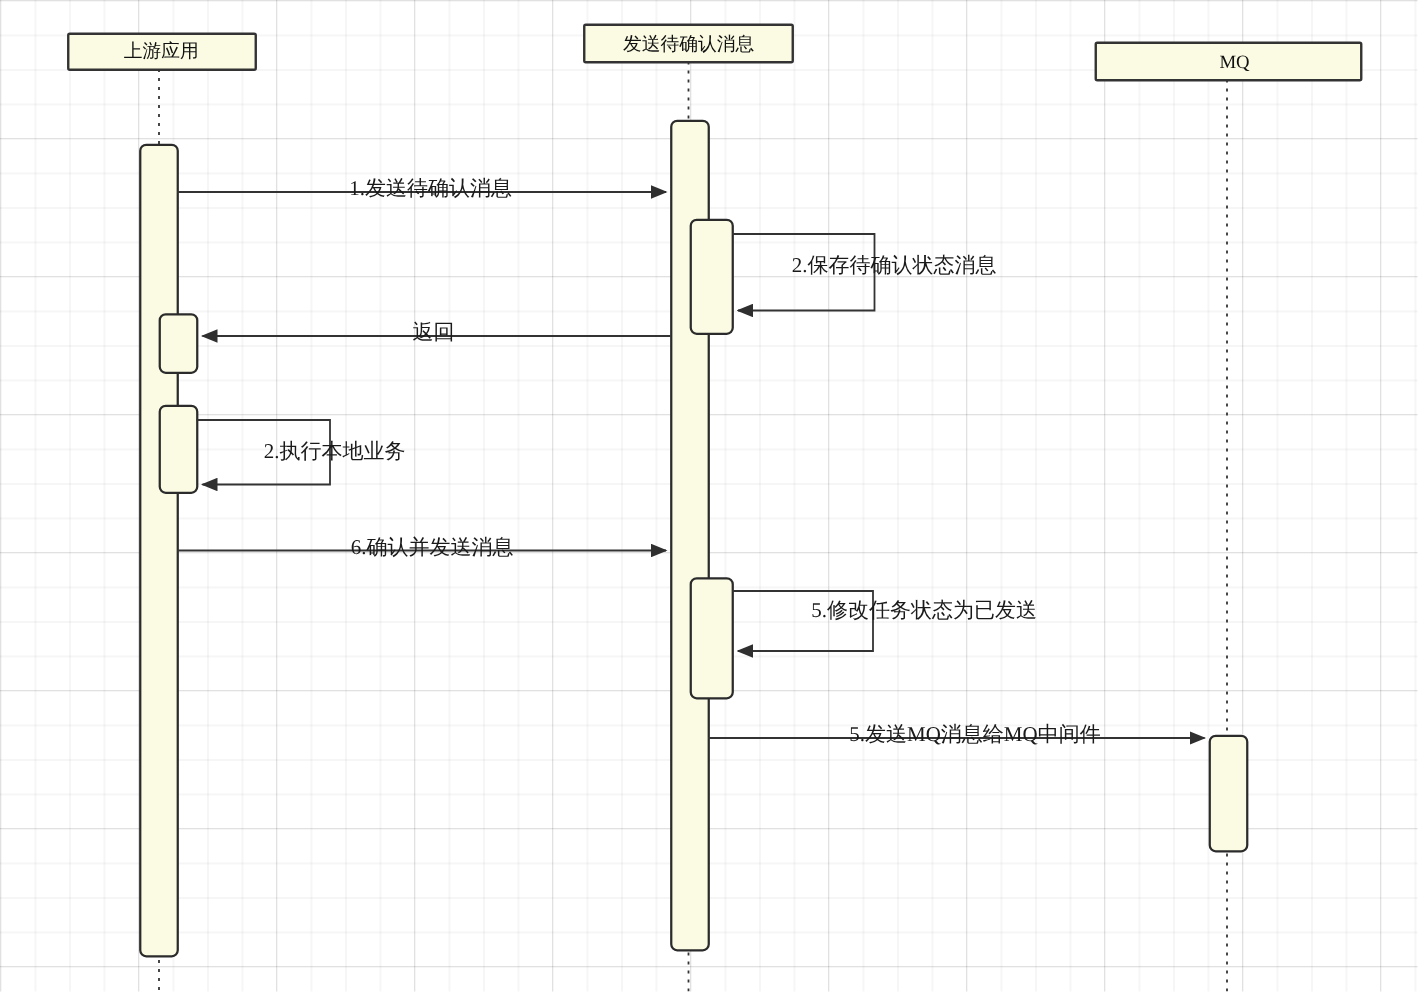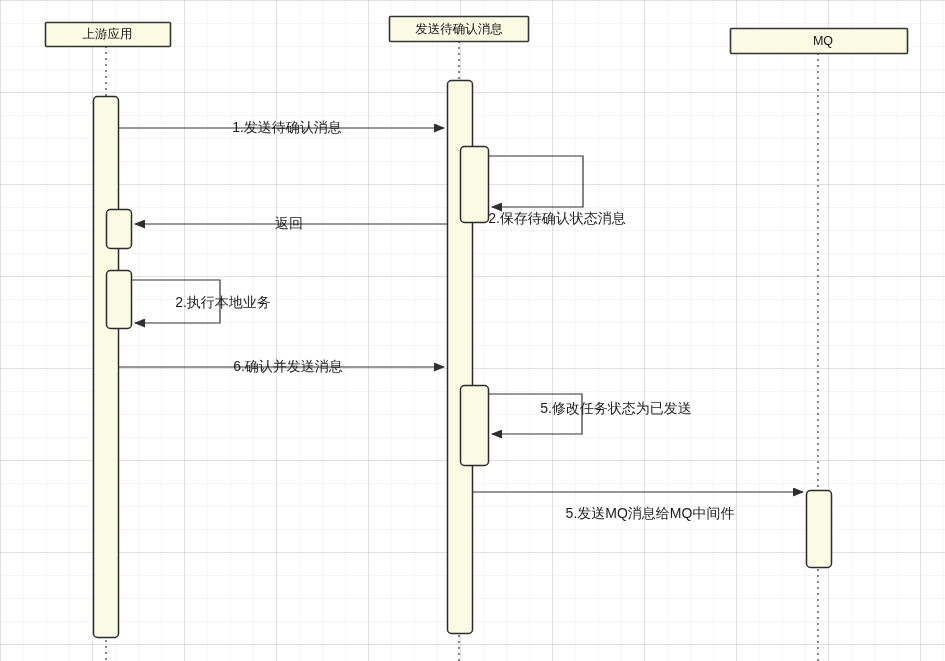--- a/index.html
+++ b/index.html
@@ -18,20 +18,21 @@
     width: 945px;
     height: 661px;
     background-color: #ffffff;
     background-image:
       linear-gradient(to right, rgba(0,0,0,0.085) 1px, transparent 1px),
       linear-gradient(to bottom, rgba(0,0,0,0.085) 1px, transparent 1px),
       linear-gradient(to right, rgba(0,0,0,0.035) 1px, transparent 1px),
       linear-gradient(to bottom, rgba(0,0,0,0.035) 1px, transparent 1px);
     background-size: 92px 92px, 92px 92px, 23px 23px, 23px 23px;
     background-position: 0px 0px, 0px 0px, 0px 0px, 0px 0px;
+    font-family: Liberation Serif, serif;
   }
   #svg-layer {
     position: absolute;
     left: 0;
     top: 0;
     width: 945px;
     height: 661px;
   }
   .label {
     position: absolute;
@@ -106,25 +107,25 @@
       <rect x="115" y="200" width="372" height="16" fill="#ffffff" opacity="0"></rect>
     </g>
   </svg>
 
   <div class="label head-label" style="left:107.5px; top:34px;">上游应用</div>
   <div class="label head-label" style="left:459px; top:29px;">发送待确认消息</div>
   <div class="label head-label" style="left:823px; top:41px;">MQ</div>
 
   <div class="label msg-label" style="left:287px; top:127px;">1.发送待确认消息</div>
 
-  <div class="label msg-label" style="left:557px; top:178px;margin-top:40px;">2.保存待确认状态消息</div>
+  <div class="label msg-label" style="left:596px; top:178px;">2.保存待确认状态消息</div>
 
   <div class="label msg-label" style="left:289px; top:223px;">返回</div>
 
   <div class="label msg-label" style="left:223px; top:302px;">2.执行本地业务</div>
 
   <div class="label msg-label" style="left:288px; top:366px;">6.确认并发送消息</div>
 
   <div class="label msg-label" style="left:616px; top:408px;">5.修改任务状态为已发送</div>
 
-  <div class="label msg-label" style="left:650px; top:491px;margin-top:22px;">5.发送MQ消息给MQ中间件</div>
+  <div class="label msg-label" style="left:650px; top:491px;">5.发送MQ消息给MQ中间件</div>
 
 </div>
 
 </body></html>

